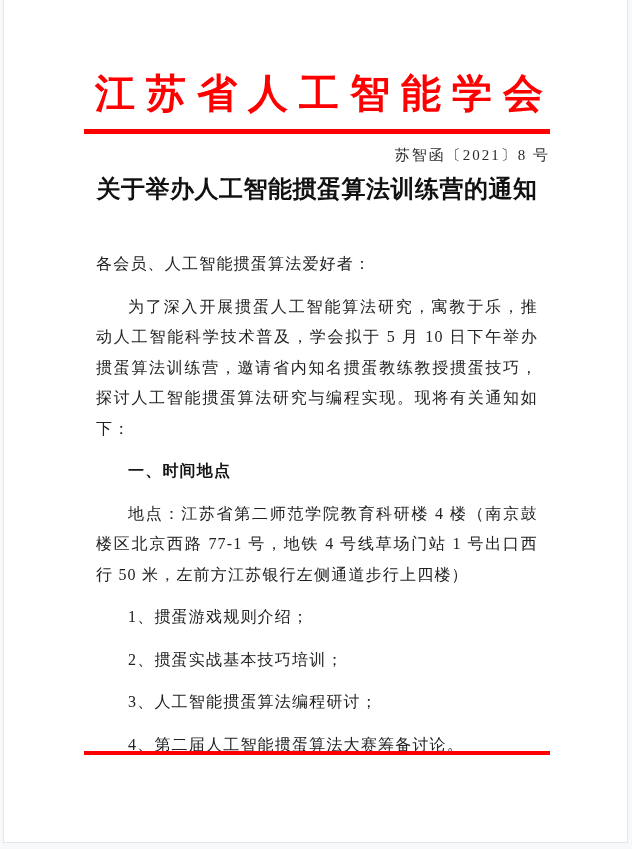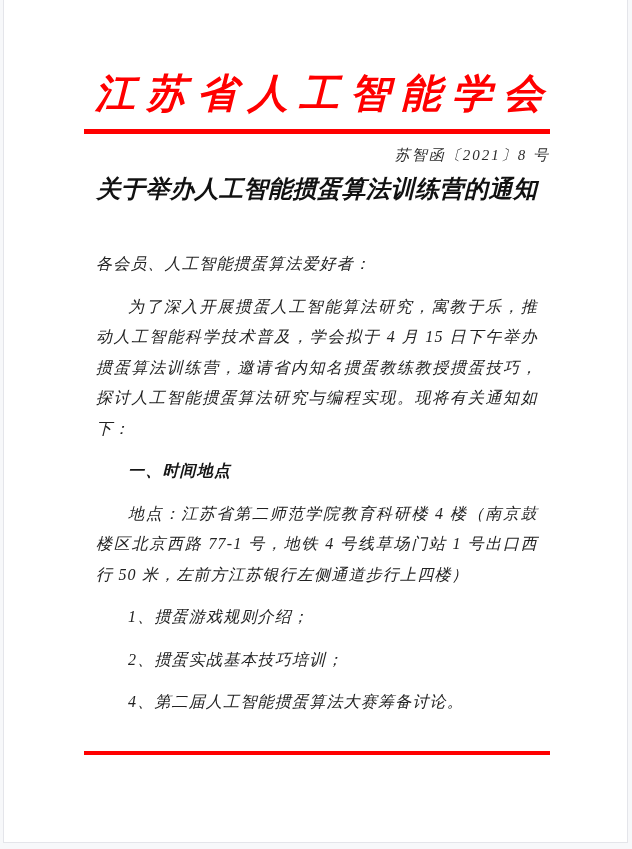--- a/index.html
+++ b/index.html
@@ -21,21 +21,20 @@
     top: 0;
     width: 625px;
     height: 843px;
     box-sizing: border-box;
     background: #ffffff;
     border: 1px solid #e4e5ea;
     border-top: none;
   }
   .content {
     padding: 0 77px 0 80px;
-    font-style: italic;
   }
   .masthead {
     margin-top: 74px;
     font-size: 40px;
     line-height: 40px;
     font-weight: bold;
     color: var(--accent, #ff0000);
     text-align: center;
     letter-spacing: 11px;
     text-indent: 11px;
@@ -107,25 +106,26 @@
       <div class="masthead">江苏省人工智能学会</div>
 
       <div class="masthead-rule"></div>
 
       <div class="doc-number">苏智函〔2021〕8 号</div>
 
       <div class="doc-title">关于举办人工智能掼蛋算法训练营的通知</div>
 
       <div class="doc-body">
         <p class="salutation">各会员、人工智能掼蛋算法爱好者：</p>
-        <p class="para">为了深入开展掼蛋人工智能算法研究，寓教于乐，推动人工智能科学技术普及，学会拟于 4 月 15 日下午举办掼蛋算法训练营，邀请省内知名掼蛋教练教授掼蛋技巧，探讨人工智能掼蛋算法研究与编程实现。现将有关通知如下：</p>
+        <p class="para">为了深入开展掼蛋人工智能算法研究，寓教于乐，推动人工智能科学技术普及，学会拟于 5 月 10 日下午举办掼蛋算法训练营，邀请省内知名掼蛋教练教授掼蛋技巧，探讨人工智能掼蛋算法研究与编程实现。现将有关通知如下：</p>
         <p class="heading">一、时间地点</p>
         <p class="para">地点：江苏省第二师范学院教育科研楼 4 楼（南京鼓楼区北京西路 77-1 号，地铁 4 号线草场门站 1 号出口西行 50 米，左前方江苏银行左侧通道步行上四楼）</p>
         <p class="indent">1、掼蛋游戏规则介绍；</p>
         <p class="indent">2、掼蛋实战基本技巧培训；</p>
+        <p class="indent">3、人工智能掼蛋算法编程研讨；</p>
         <p class="indent">4、第二届人工智能掼蛋算法大赛筹备讨论。</p>
       </div>
 
     </div>
 
     <div class="footer-rule"></div>
   </div>
 </div>
 
 </body></html>

